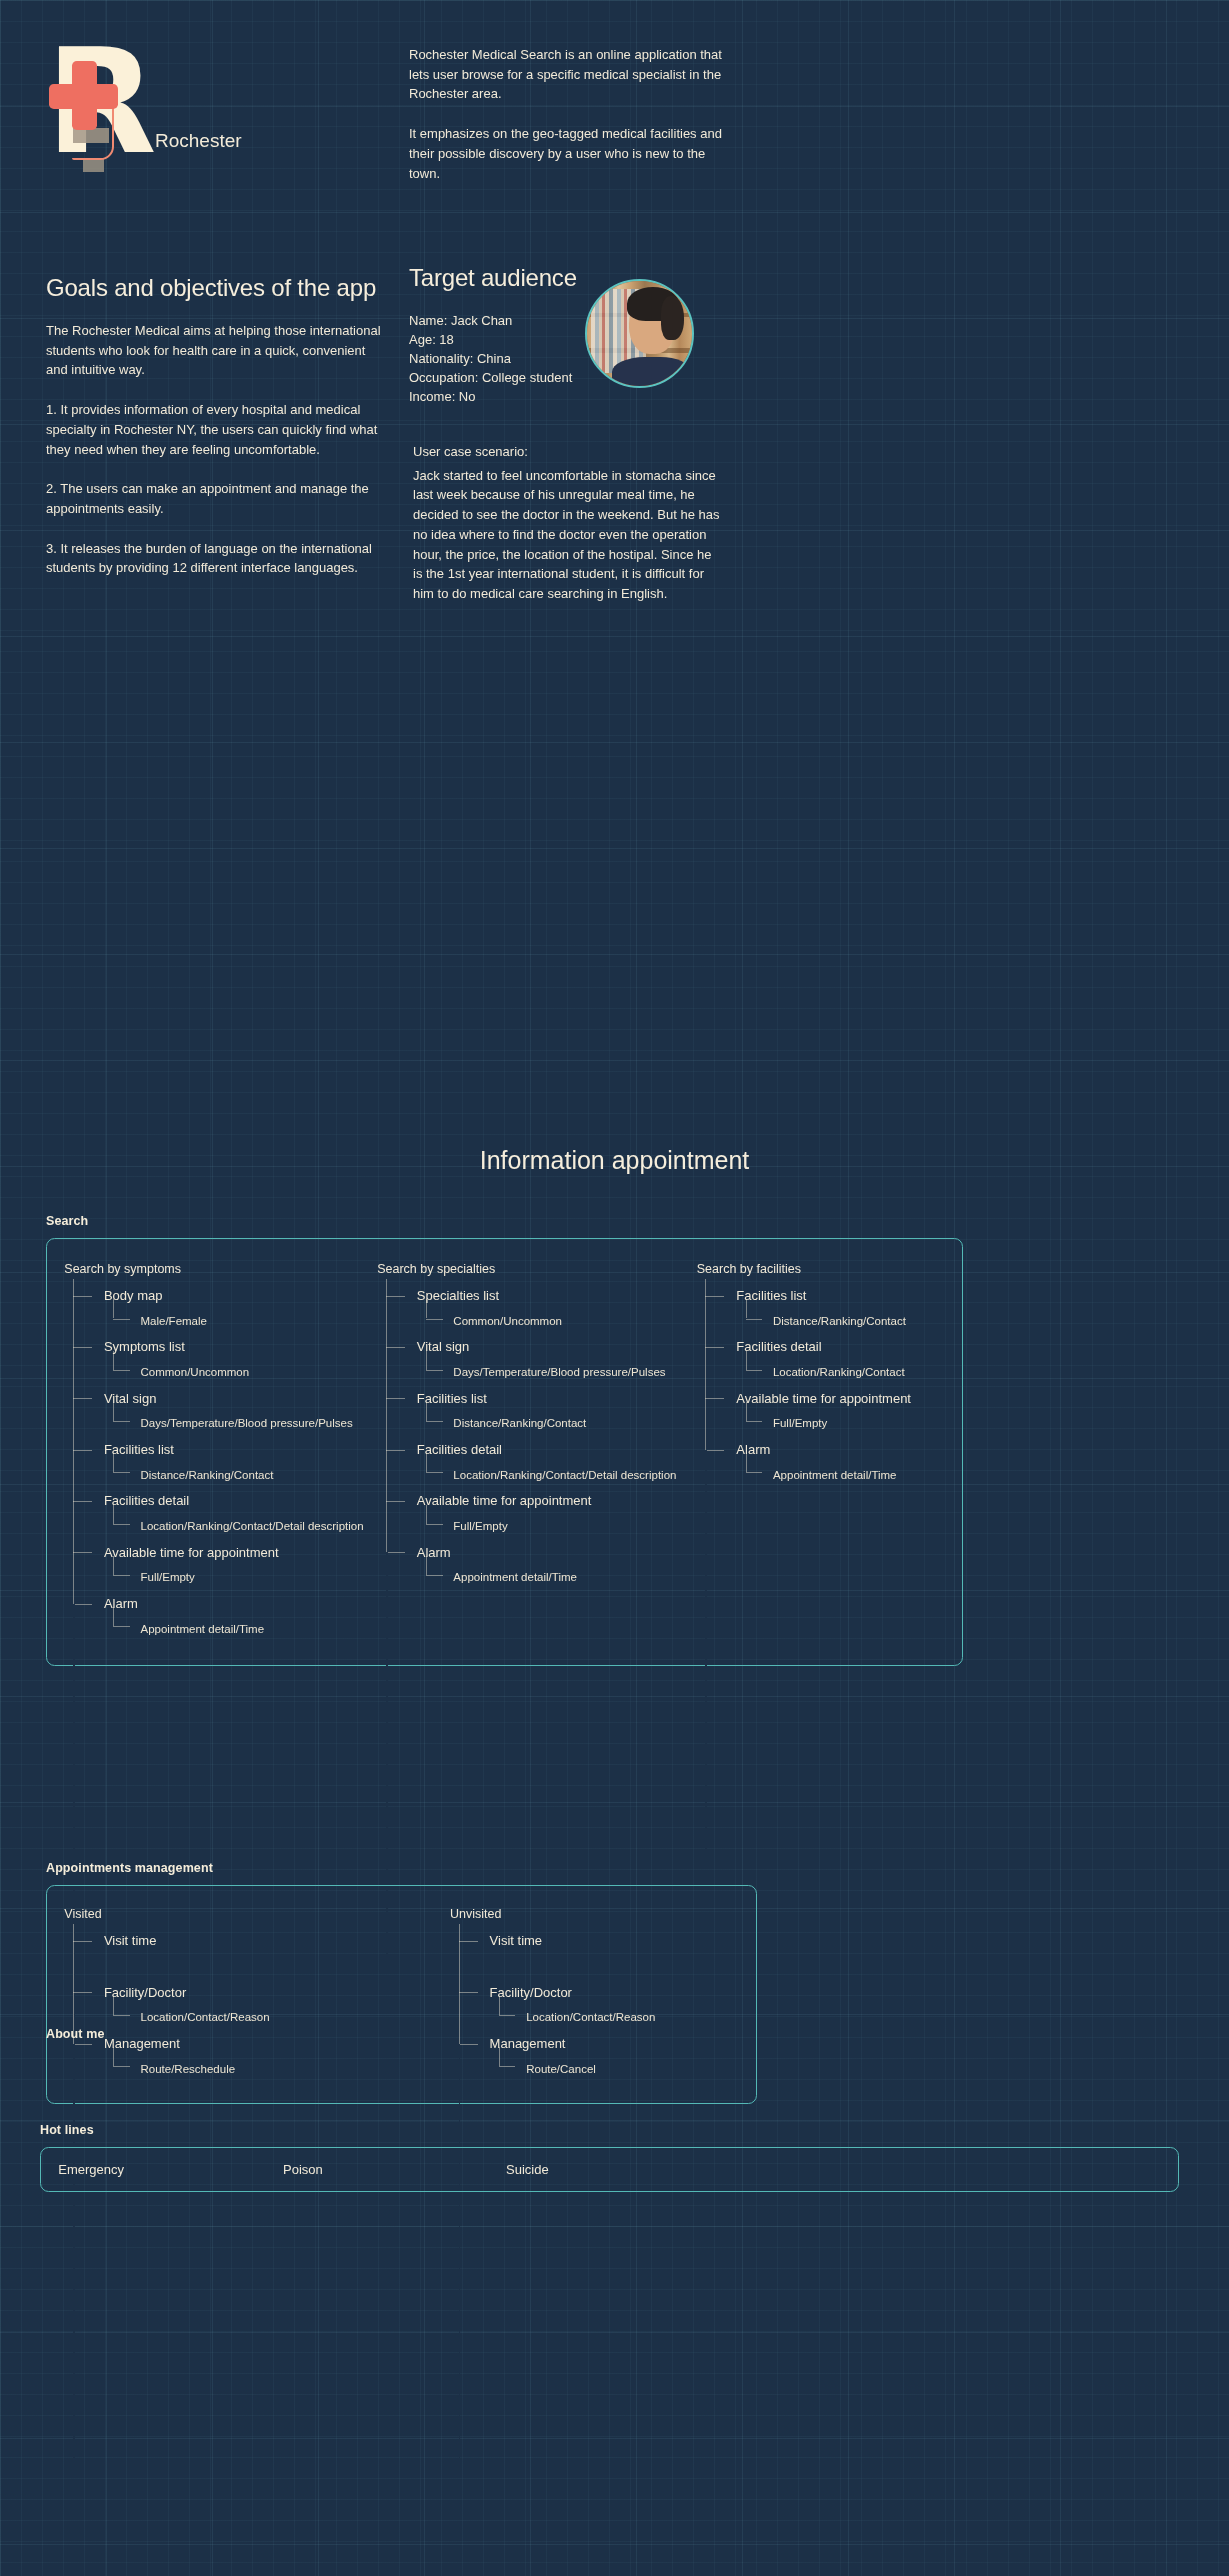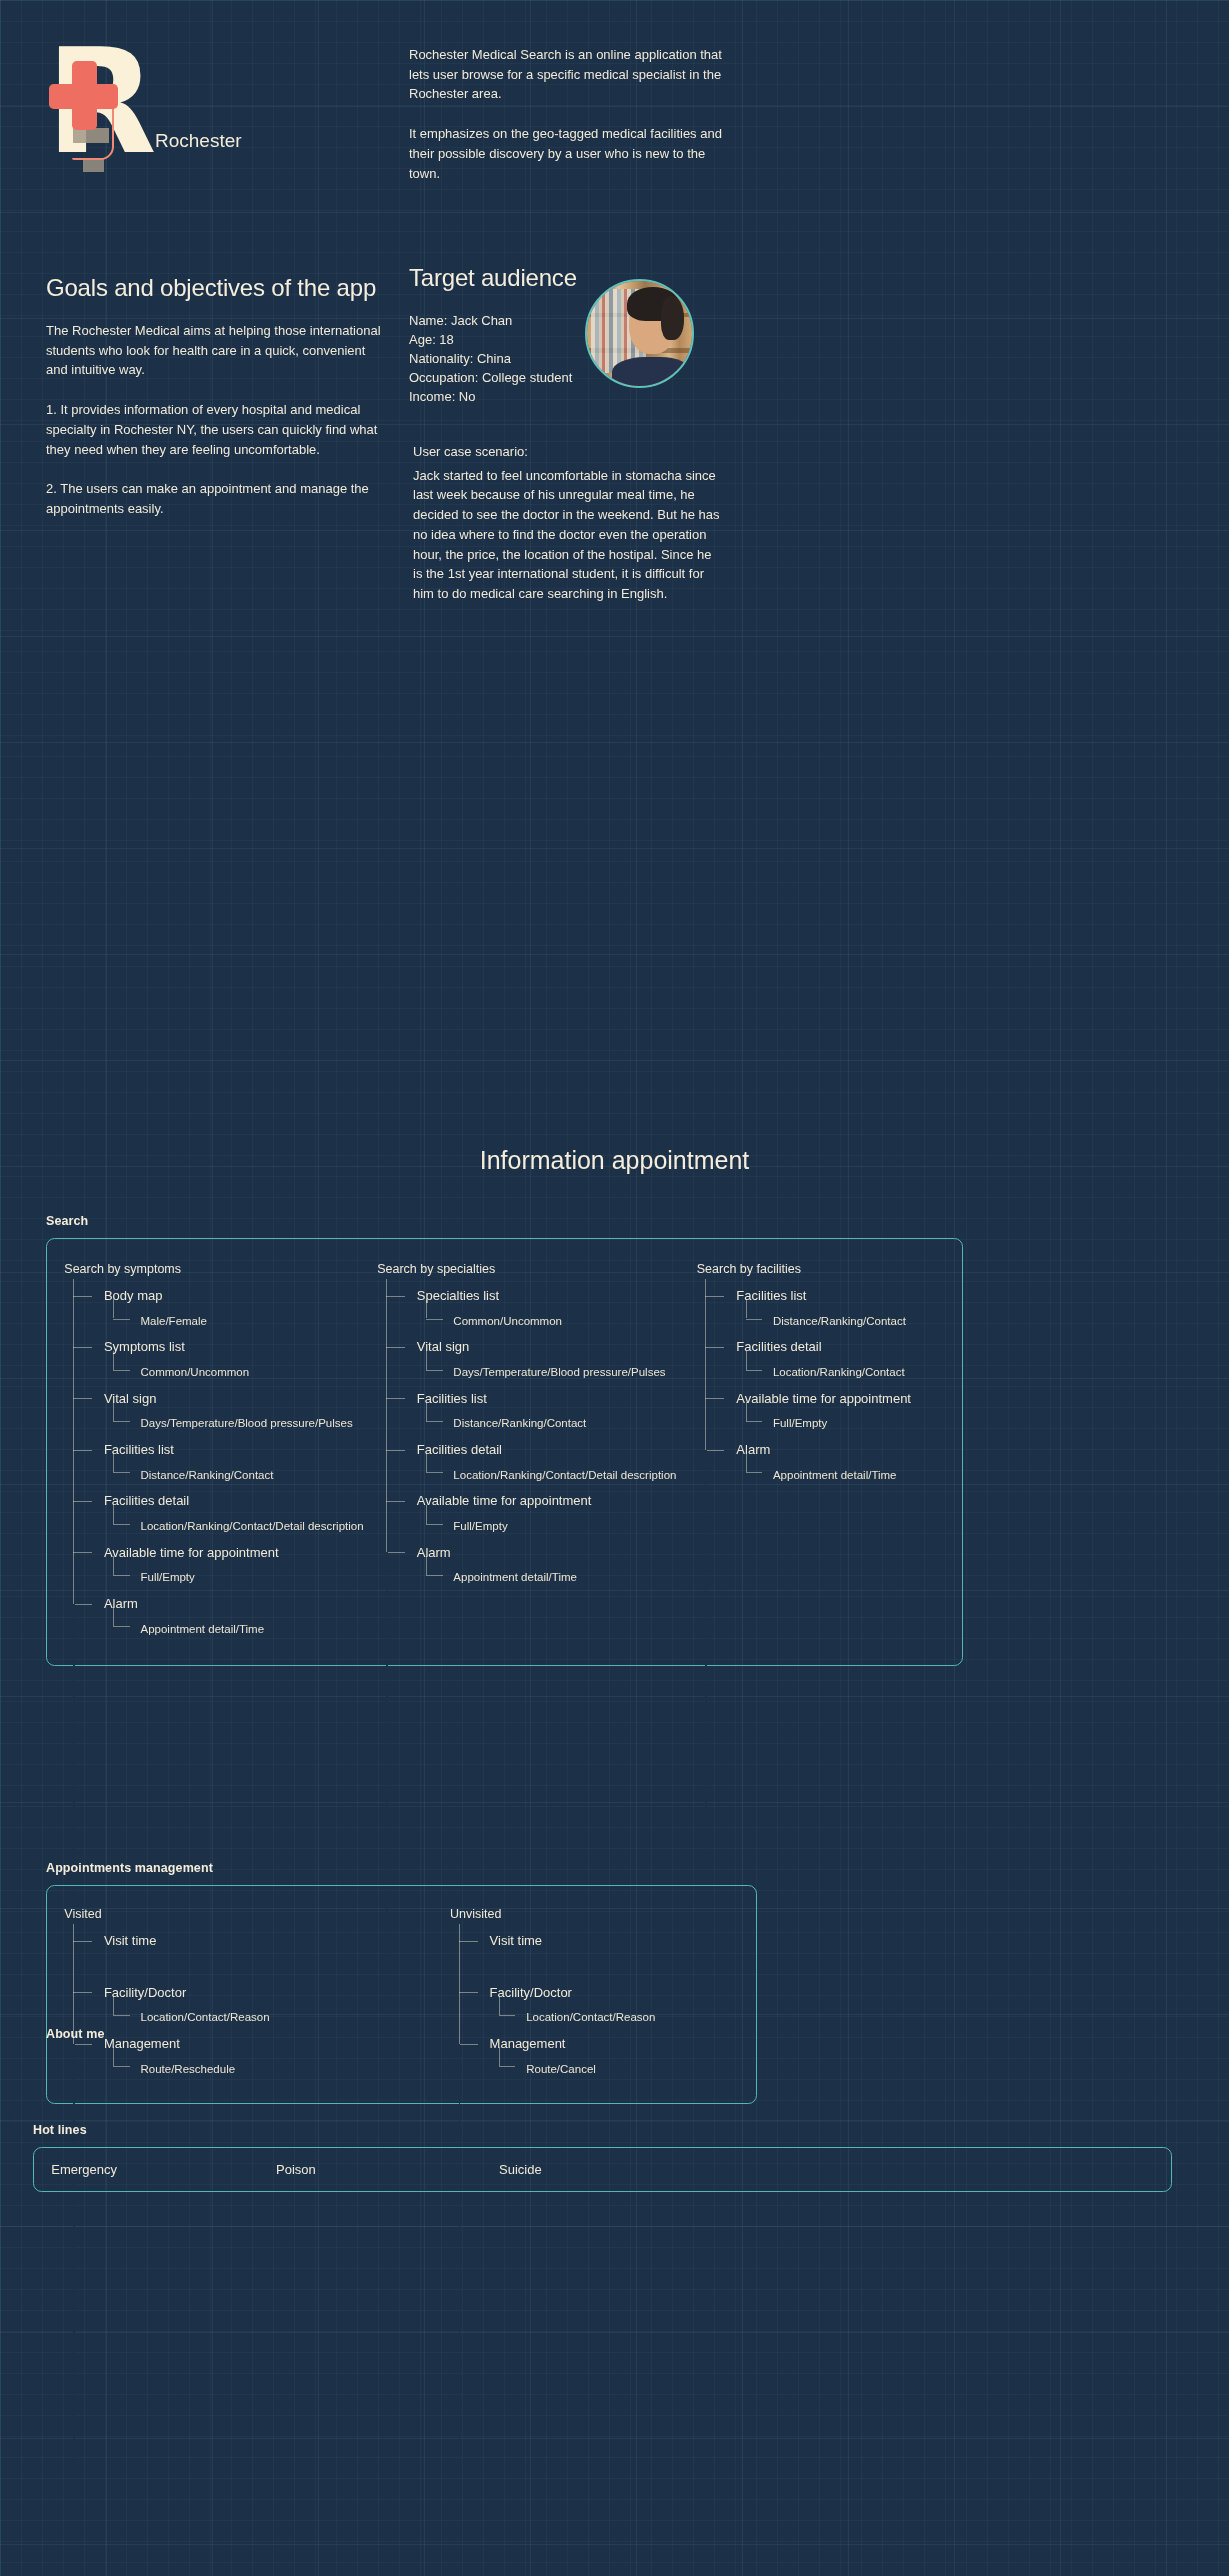--- a/index.html
+++ b/index.html
@@ -205,21 +205,21 @@
   .col3 { width: 327px; }
 
   
   #appt-block { left: 46px; top: 1861px; width: 711px; }
   #appt-box { padding: 19px 0 25px 0; min-height: 154px; }
   .acol1 { width: 403px; padding-left: 17.3px; }
   .acol2 { width: 288px; }
 
   
   #about-block { left: 46px; top: 2027px; width: 1139px; }
-  #hot-block { left: 33px; top: 2123px; width: 1139px; }
+  #hot-block { left: 40px; top: 2123px; width: 1139px; }
   .flat-box {
     border: 1.3px solid #54b9b6; border-radius: 8.6px;
     height: 45px; display: flex; align-items: center;
   }
   .flat-box .cell { font-size: 13px; color: #f2ead8; }
   .flat-box .c1 { width: 242px; padding-left: 17.3px; }
   .flat-box .c2 { width: 223px; }
   .flat-box .c3 { width: 288px; }
 </style>
 </head>
@@ -244,20 +244,21 @@
       <p>Rochester Medical Search is an online application that lets user browse for a specific medical specialist in the Rochester area.</p>
       <p>It emphasizes on the geo-tagged medical facilities and their possible discovery by a user who is new to the town.</p>
     </div>
   </div>
 
   <div class="goals">
     <div class="h2">Goals and objectives of the app</div>
     <p>The Rochester Medical aims at helping those international students who look for health care in a quick, convenient and intuitive way.</p>
     <p>1. It provides information of every hospital and medical specialty in Rochester NY, the users can quickly find what they need when they are feeling uncomfortable.</p>
     <p>2. The users can make an appointment and manage the appointments easily.</p>
+    <p>3. It releases the burden of language on the international students by providing 12 different interface languages.</p>
   </div>
 
   <div class="audience">
     <div class="h2">Target audience</div>
     <div class="facts">
       <p>Name: Jack Chan</p>
       <p>Age: 18</p>
       <p>Nationality: China</p>
       <p>Occupation: College student</p>
       <p>Income: No</p>

